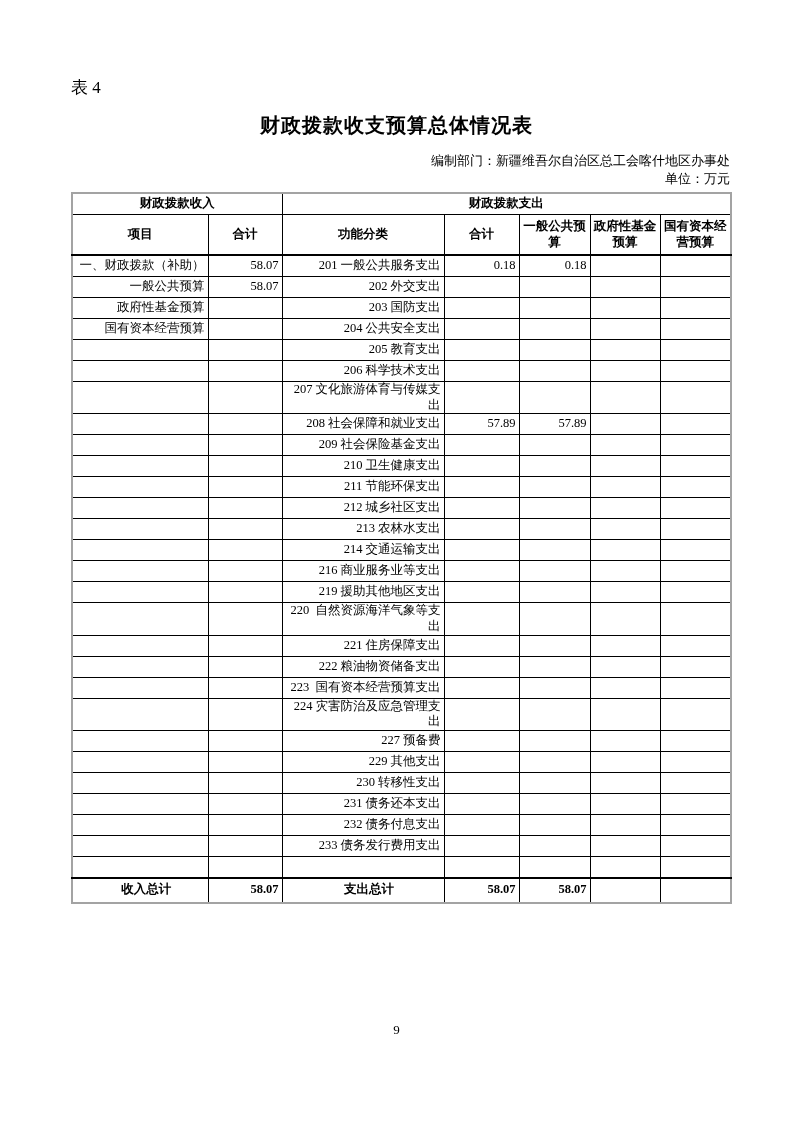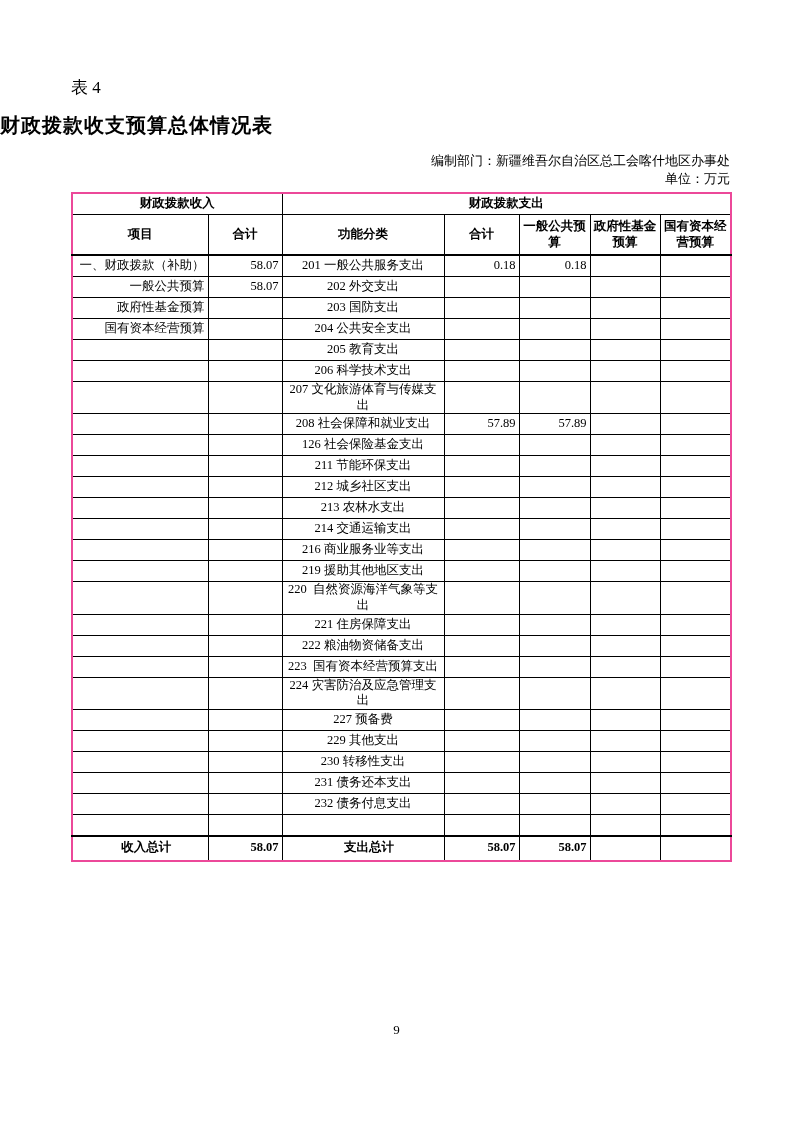--- a/index.html
+++ b/index.html
@@ -15,39 +15,40 @@
     height: 1122px;
     background: #ffffff;
     overflow: hidden;
   }
   .table-label {
     margin: 76px 0 0 71px;
     font-size: 17px;
   }
   .doc-title {
     margin: 13px 0 0 0;
+    text-align: center;
     font-size: 20px;
     font-weight: bold;
     letter-spacing: 1px;
   }
   .meta-line {
     width: 659px;
     margin: 13px 0 0 71px;
     display: flex;
     justify-content: space-between;
     align-items: flex-end;
     font-size: 13px;
     flex-direction: column;
   }
   table.budget {
     margin: 4px 0 0 71px;
     width: 659px;
     table-layout: fixed;
     border-collapse: collapse;
-    border: 2px solid #ec4899;
+    border: 2px solid #a3a3a3;
   }
   table.budget th, table.budget td {
     border: 1px solid #000;
     font-size: 12.5px;
     line-height: 1.25;
     padding: 0 3px;
     overflow: hidden;
     vertical-align: middle;
     font-weight: normal;
   }
@@ -59,21 +60,21 @@
   tr.header-row th {
     height: 39px;
     text-align: center;
     font-weight: bold;
     border-bottom: 2px solid #000;
   }
   tbody td { height: 20px; }
   .c-num { text-align: right; }
   .c-project { text-align: right; padding-left: 5px; }
   .c-project.indent { padding-left: 28px; }
-  .c-func { text-align: center; white-space: pre-wrap; }
+  .c-func { text-align: right; white-space: pre-wrap; }
   .bold { font-weight: bold; }
   tr.total-row td {
     border-top: 2px solid #000;
     height: 23px;
     font-weight: bold;
   }
   tr.total-row td.c-project,
   tr.total-row td.c-func { text-align: center; padding-left: 15px; }
   .page-number {
     position: absolute;
@@ -192,21 +193,30 @@
           <td class="c-num"></td>
           <td class="c-func">208 社会保障和就业支出</td>
           <td class="c-num">57.89</td>
           <td class="c-num">57.89</td>
           <td class="c-num"></td>
           <td class="c-num"></td>
         </tr>
         <tr>
           <td class="c-project"></td>
           <td class="c-num"></td>
-          <td class="c-func">126 社会保险基金支出</td>
+          <td class="c-func">209 社会保险基金支出</td>
+          <td class="c-num"></td>
+          <td class="c-num"></td>
+          <td class="c-num"></td>
+          <td class="c-num"></td>
+        </tr>
+        <tr>
+          <td class="c-project"></td>
+          <td class="c-num"></td>
+          <td class="c-func">210 卫生健康支出</td>
           <td class="c-num"></td>
           <td class="c-num"></td>
           <td class="c-num"></td>
           <td class="c-num"></td>
         </tr>
         <tr>
           <td class="c-project"></td>
           <td class="c-num"></td>
           <td class="c-func">211 节能环保支出</td>
           <td class="c-num"></td>
@@ -337,20 +347,29 @@
           <td class="c-func">231 债务还本支出</td>
           <td class="c-num"></td>
           <td class="c-num"></td>
           <td class="c-num"></td>
           <td class="c-num"></td>
         </tr>
         <tr>
           <td class="c-project"></td>
           <td class="c-num"></td>
           <td class="c-func">232 债务付息支出</td>
+          <td class="c-num"></td>
+          <td class="c-num"></td>
+          <td class="c-num"></td>
+          <td class="c-num"></td>
+        </tr>
+        <tr>
+          <td class="c-project"></td>
+          <td class="c-num"></td>
+          <td class="c-func">233 债务发行费用支出</td>
           <td class="c-num"></td>
           <td class="c-num"></td>
           <td class="c-num"></td>
           <td class="c-num"></td>
         </tr>
         <tr>
           <td class="c-project"></td>
           <td class="c-num"></td>
           <td class="c-func"></td>
           <td class="c-num"></td>

